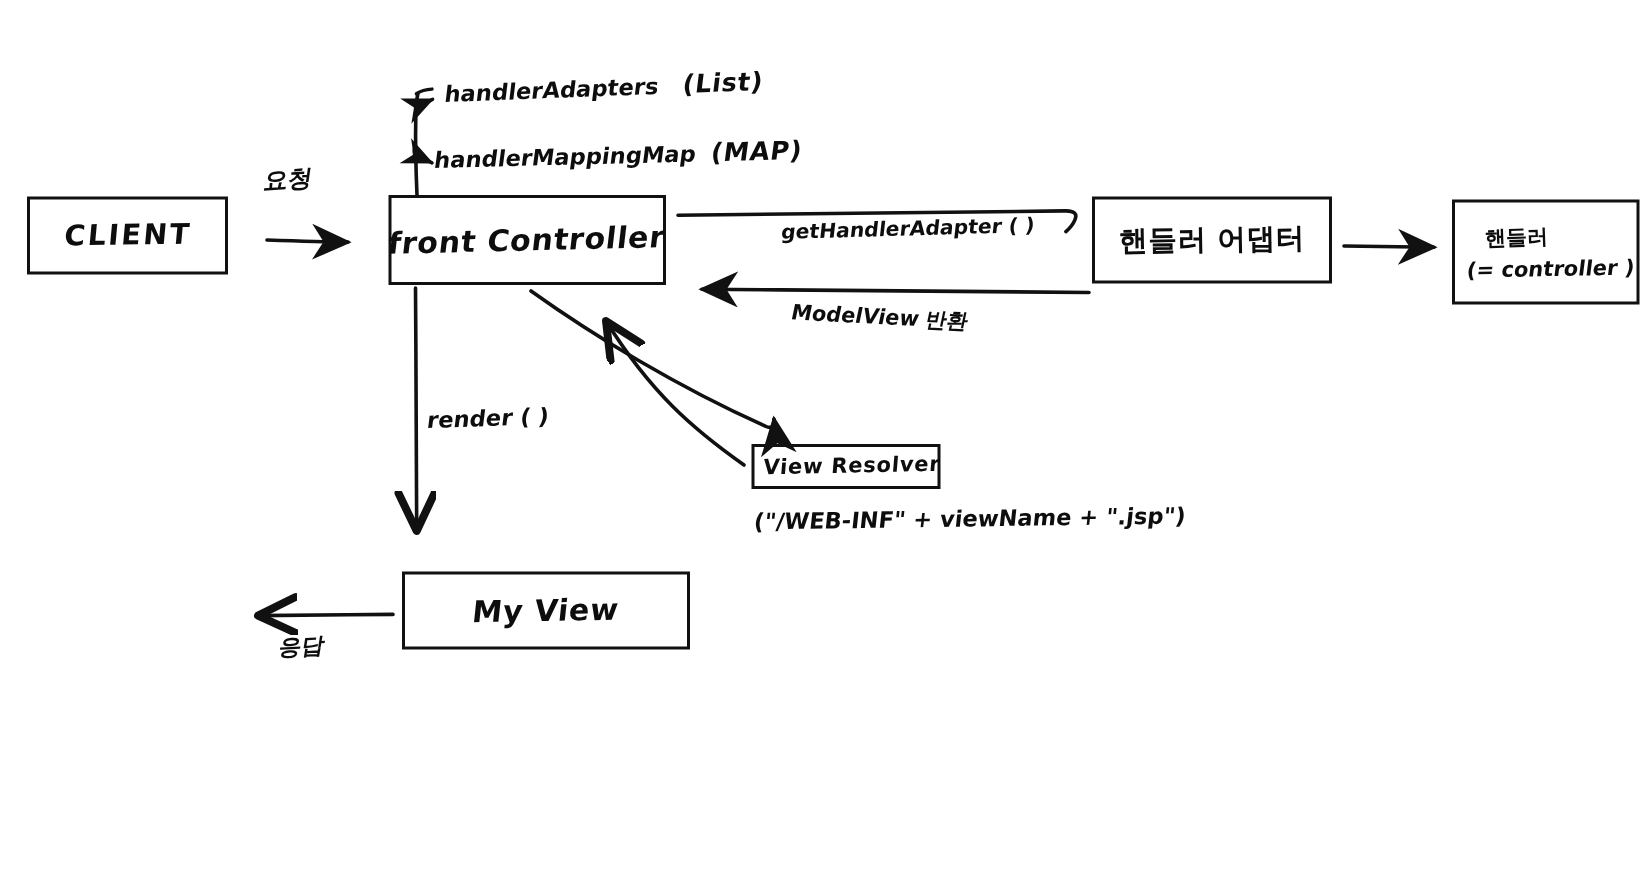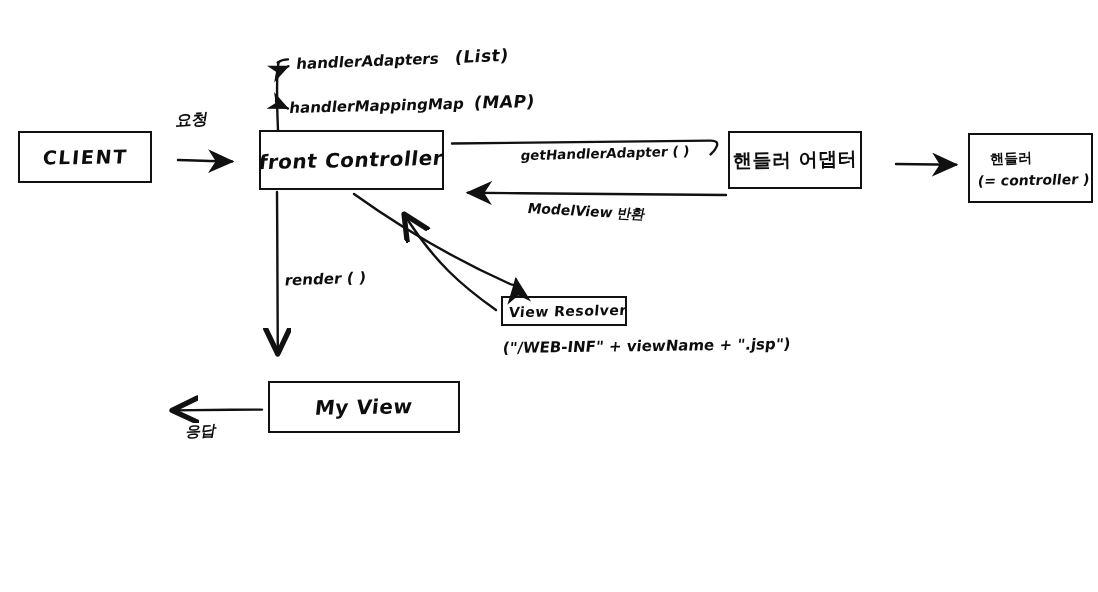--- a/index.html
+++ b/index.html
@@ -41,21 +41,21 @@
     white-space: nowrap;
     transform: skewX(-6deg) rotate(-0.8deg);
   }
   
   #node-client { left: 18px;  top: 131px; width: 134px; height: 52px; }
   #node-client .node-label { font-size: 19px; letter-spacing: 1.6px; }
 
   #node-front-controller { left: 259px; top: 130px; width: 185px; height: 60px; }
   #node-front-controller .node-label { font-size: 20px; transform: skewX(-8deg) rotate(-1.4deg); }
 
-  #node-handler-adapter { left: 728px; top: 131px; width: 134px; height: 58px; }
+  #node-handler-adapter { left: 728px; top: 131px; width: 160px; height: 58px; }
   #node-handler-adapter .node-label { font-size: 19px; font-weight: 700; transform: rotate(-1deg); }
 
   #node-handler { left: 968px; top: 133px; width: 125px; height: 70px; flex-direction: column; align-items: flex-start; padding: 3px 6px 2px 8px; justify-content: center; }
   #node-handler .hl-1 { font-family: "DejaVu Sans", sans-serif; font-size: 14px; font-weight: 700; transform: rotate(-2deg); margin-left: 12px; }
   #node-handler .hl-2 { font-family: "DejaVu Sans", sans-serif; font-size: 14px; font-weight: 600; transform: skewX(-8deg) rotate(-1deg); margin-top: 4px; white-space: nowrap; }
 
   #node-view-resolver { left: 501px; top: 296px; width: 126px; height: 30px; justify-content: flex-start; padding-left: 6px; }
   #node-view-resolver .node-label { font-size: 14px; font-weight: 700; transform: skewX(-6deg) rotate(-1.2deg); }
 
   #node-my-view { left: 268px; top: 381px; width: 192px; height: 52px; }

